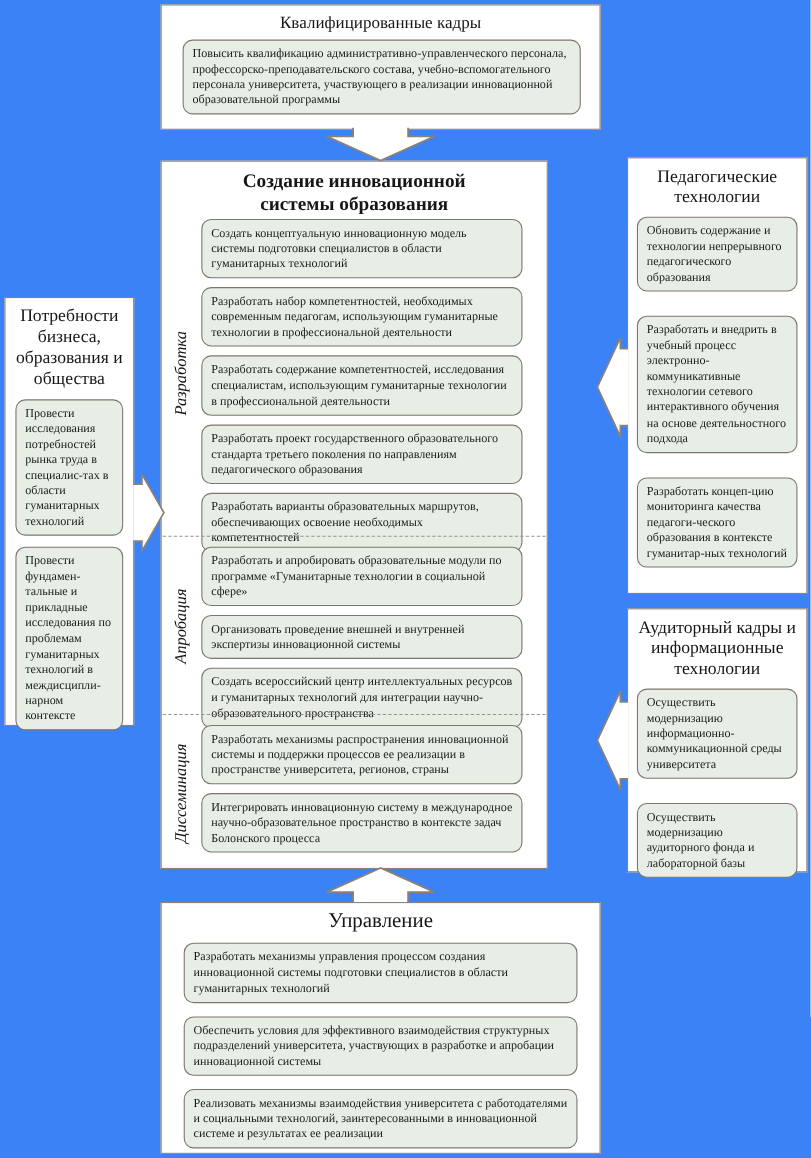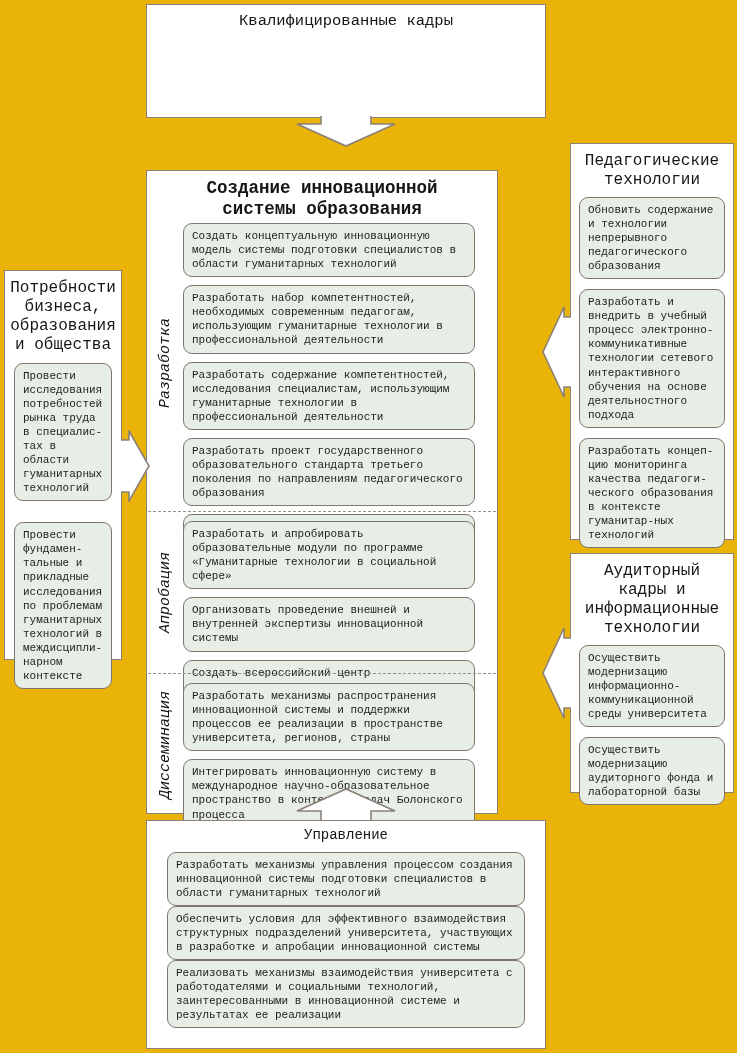--- a/index.html
+++ b/index.html
@@ -1,68 +1,69 @@
 <!DOCTYPE html>
 <html><head>
 <meta charset="utf-8">
 <style>
   html,body{margin:0;padding:0;background:#fff;}
   #canvas{
-    position:relative;width:737px;height:1053px;background:#eab308;
-    font-family:Liberation Mono, monospace;color:#1c1c1c;overflow:hidden;
+    position:relative;width:737px;height:1053px;background:#3b82f6;
+    font-family:Liberation Serif, serif;color:#1c1c1c;overflow:hidden;
   }
   .panel{position:absolute;background:#ffffff;border:1.6px solid #8b8179;box-sizing:border-box;}
   .ptitle{text-align:center;color:#161616;line-height:1.18;}
   .gbox{
     background:#e6eee6;border:1.3px solid #7e766e;border-radius:9px;
     padding:5px 8px;font-size:11px;line-height:1.28;color:#1c1c1c;box-sizing:border-box;
   }
   
   #top-panel{left:146px;top:4px;width:400px;height:114px;}
   #top-panel .ptitle{font-size:15.5px;padding-top:7px;}
   #top-panel .gbox{position:absolute;left:19px;top:31px;width:362px;}
   
-  #center-panel{left:146px;top:146px;width:352px;height:644px;margin-top:24px;}
+  #center-panel{left:146px;top:146px;width:352px;height:644px;}
   #center-panel .ptitle{font-size:17.5px;font-weight:bold;padding:7px 46px 0 46px;}
   .dash{position:absolute;left:1px;right:1px;border-top:1.6px dashed #9a9189;}
   #dash-1{top:340px;} #dash-2{top:502px;}
   .section{position:absolute;left:0;right:0;display:flex;}
   #section-razrabotka{top:46px;height:292px;}
   #section-aprobacia{top:344px;height:156px;}
   #section-disseminacia{top:506px;height:136px;}
   .vlabel-wrap{width:36px;display:flex;align-items:center;justify-content:center;flex:0 0 36px;}
   .vlabel{
     writing-mode:vertical-rl;transform:rotate(180deg);
     font-style:italic;font-size:15px;color:#161616;white-space:nowrap;
   }
   .boxes-col{flex:1;display:flex;flex-direction:column;gap:8px;padding:6px 22px 0 0;}
   
   #left-panel{left:4px;top:270px;width:118px;height:390px;}
   #left-panel .ptitle{font-size:16px;padding:8px 4px 0 4px;}
-  #left-panel .boxes-v{display:flex;flex-direction:column;gap:21px;padding:8px 9px 0 9px;}
+  #left-panel .boxes-v{display:flex;flex-direction:column;gap:10px;padding:8px 9px 0 9px;}
   
   #right-top-panel{left:570px;top:143px;width:164px;height:397px;}
   #right-bottom-panel{left:570px;top:553px;width:164px;height:240px;}
   .rp-title{font-size:16px;padding:8px 6px 0 6px;}
-  .boxes-v{display:flex;flex-direction:column;gap:10px;padding:7px 8px 0 8px;}
+  .boxes-v{display:flex;flex-direction:column;gap:22px;padding:7px 8px 0 8px;}
   
   #bottom-panel{left:146px;top:820px;width:400px;height:229px;}
-  #bottom-panel .ptitle{font-size:14px;padding-top:6px;}
-  #bottom-panel .boxes-v{padding:8px 20px 0 20px;gap:0;}
+  #bottom-panel .ptitle{font-size:19px;padding-top:6px;}
+  #bottom-panel .boxes-v{padding:8px 20px 0 20px;gap:12px;}
   
   .arrow{position:absolute;}
   .arrow path{fill:#ffffff;stroke:#8b8179;stroke-width:1.6;stroke-linejoin:miter;}
 </style>
 </head>
 <body>
 
 <div id="canvas">
 
   <div class="panel" id="top-panel">
     <div class="ptitle">Квалифицированные кадры</div>
+    <div class="gbox">Повысить квалификацию административно-управленческого персонала, профессорско-преподавательского состава, учебно-вспомогательного персонала университета, участвующего в реализации инновационной образовательной программы</div>
   </div>
 
   <div class="panel" id="center-panel">
     <div class="ptitle">Создание инновационной системы образования</div>
 
     <div class="section" id="section-razrabotka">
       <div class="vlabel-wrap">
         <span class="vlabel">Разработка</span>
       </div>
       <div class="boxes-col">

